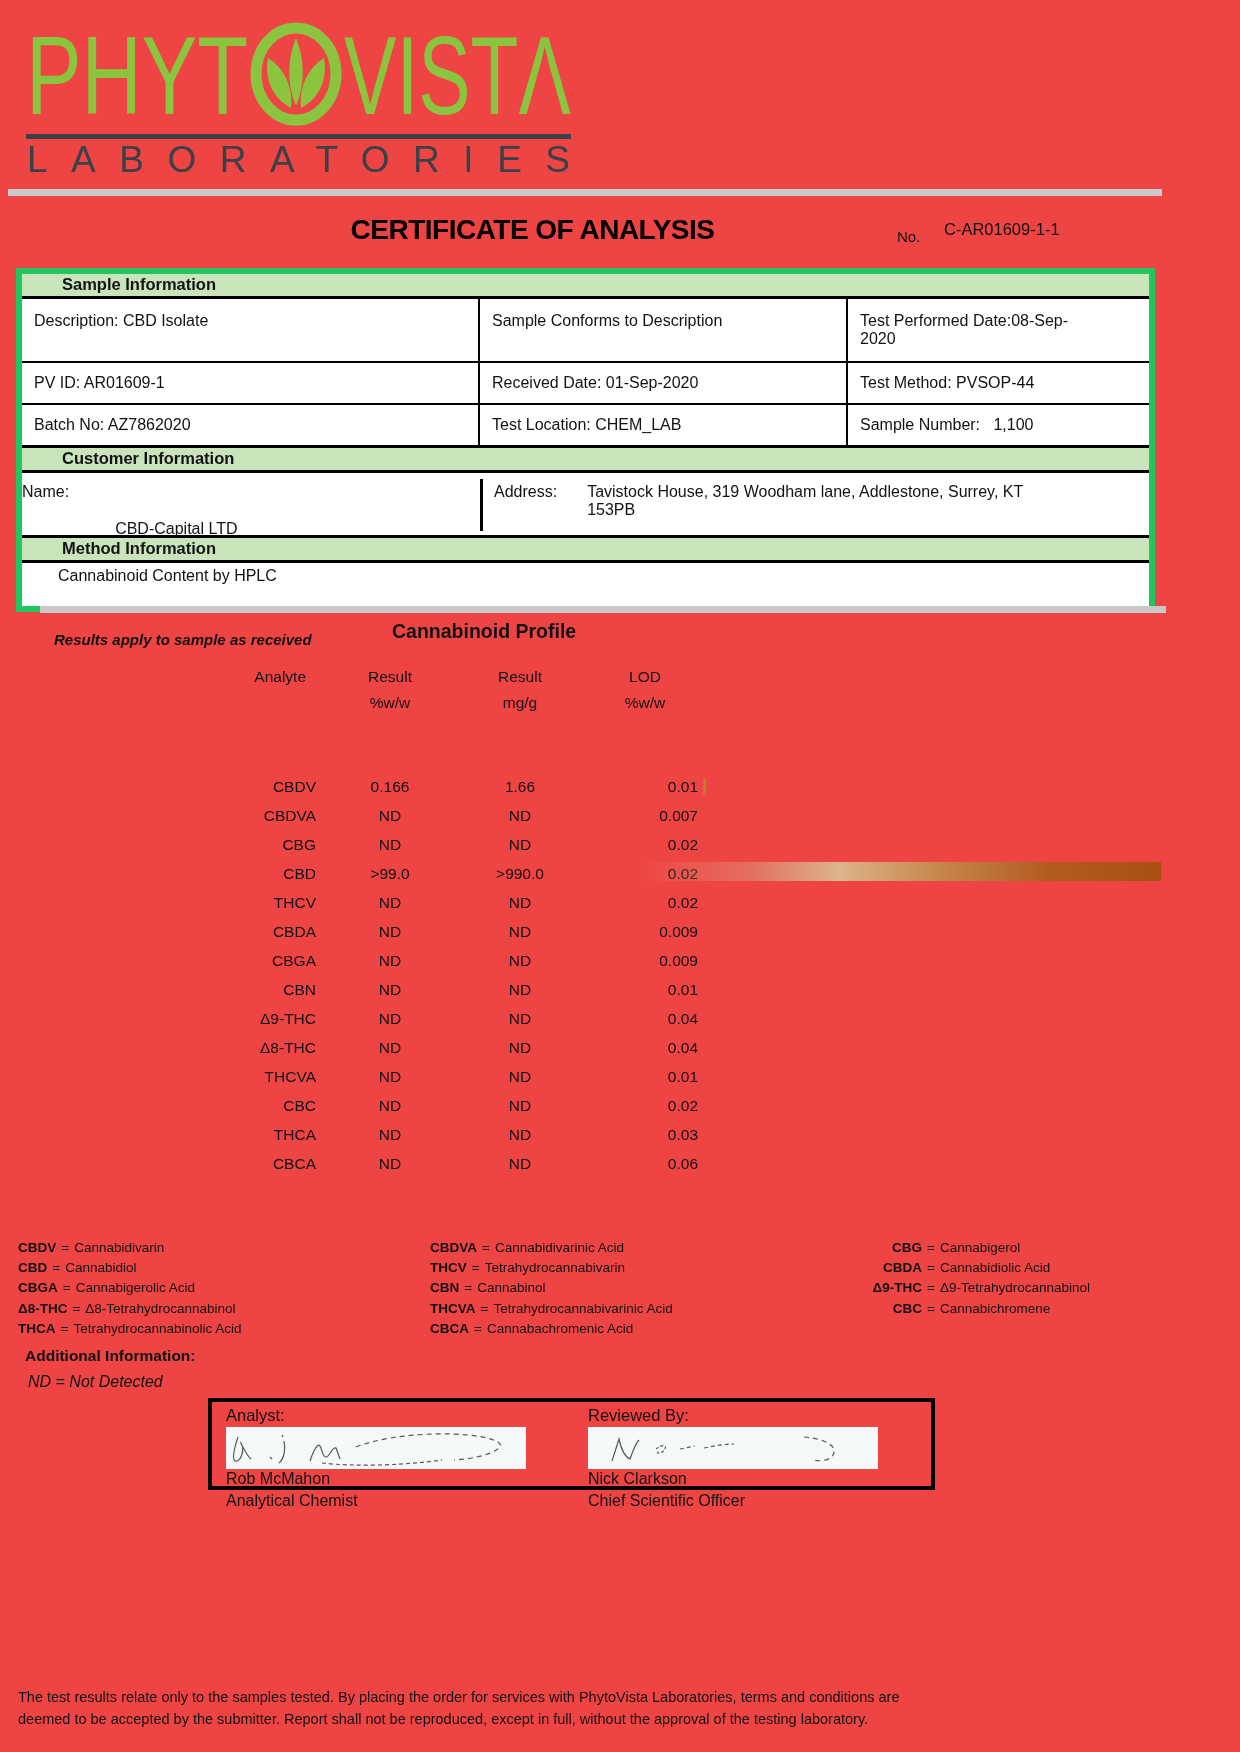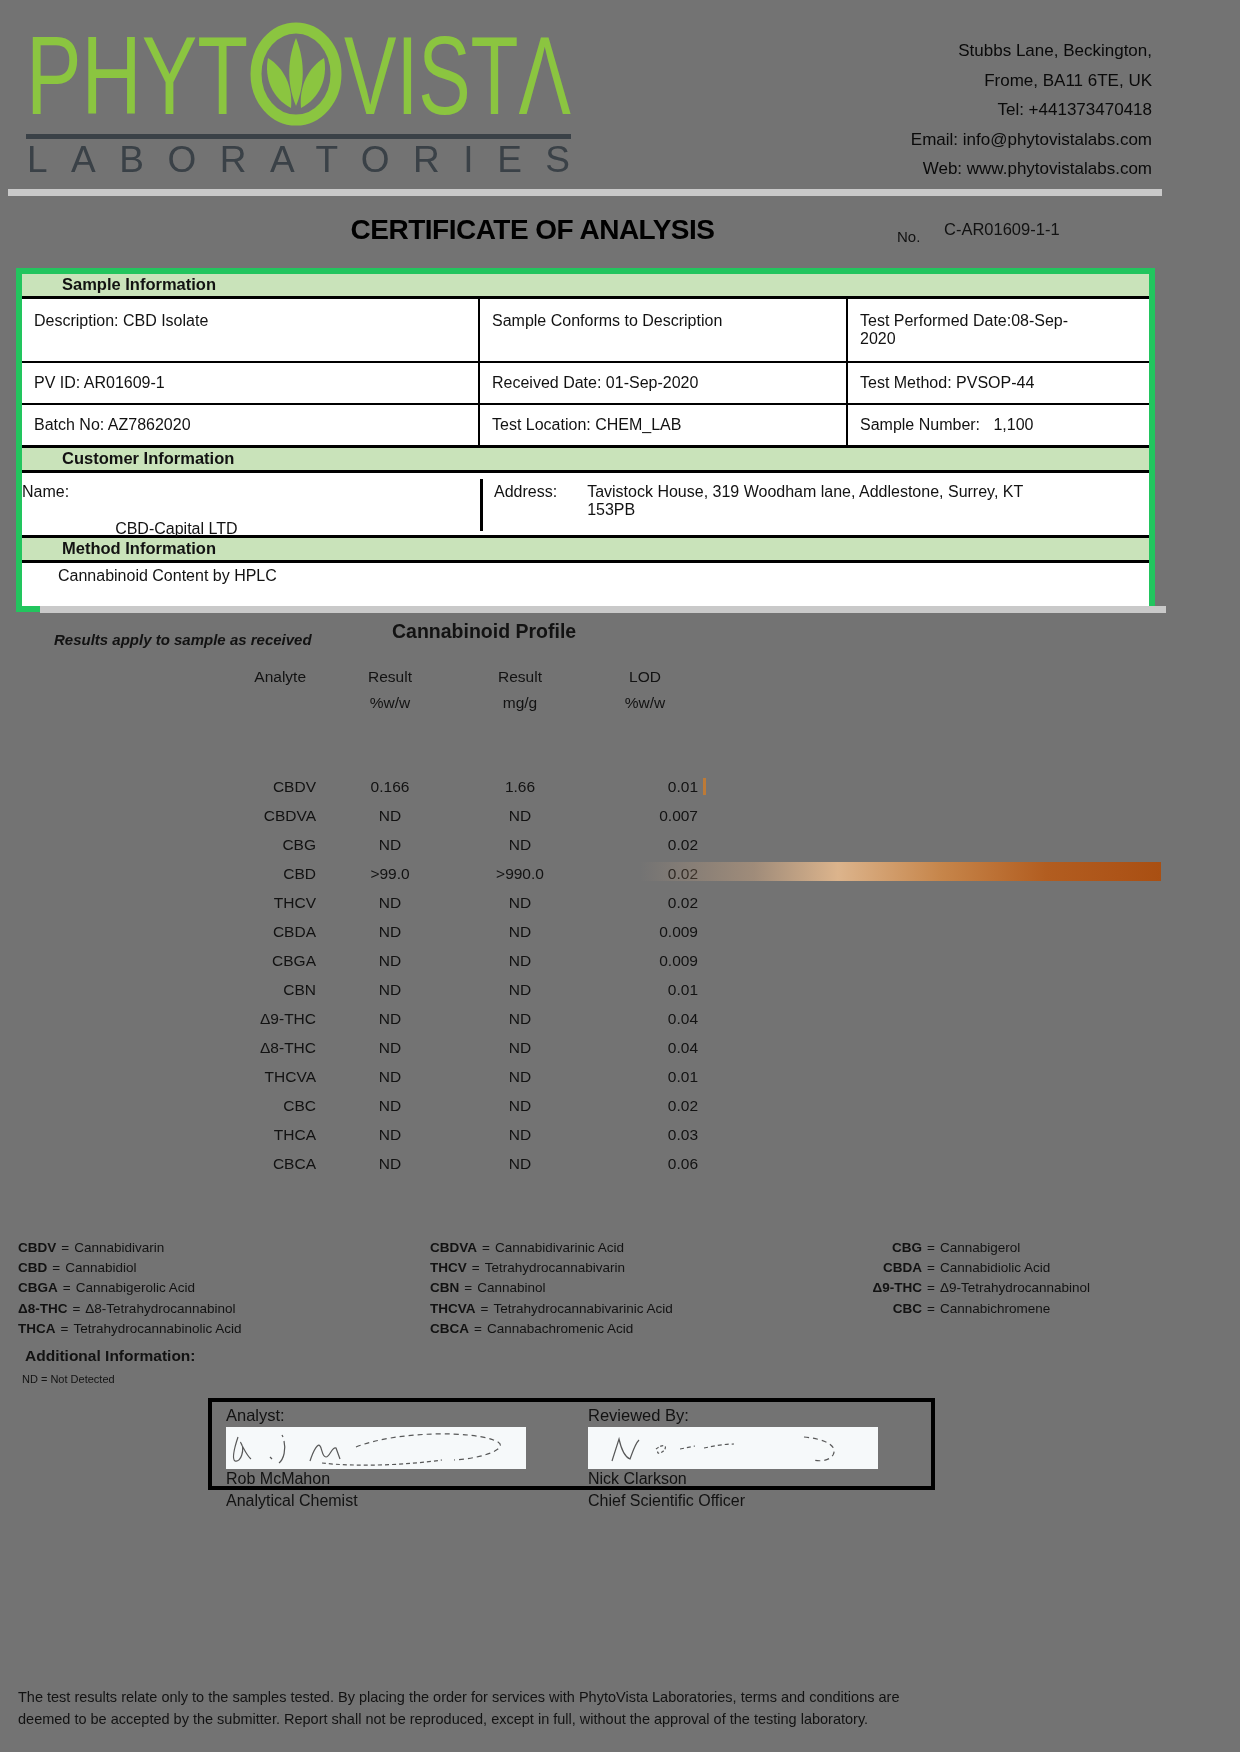--- a/index.html
+++ b/index.html
@@ -1,18 +1,18 @@
 <!DOCTYPE html>
 <html><head>
 <meta charset="utf-8">
 <style>
   * { margin:0; padding:0; box-sizing:border-box; }
   html,body { background:#ffffff; }
   body { font-family:"Liberation Sans", sans-serif; color:#121212; }
-  .page { position:relative; width:1240px; height:1752px; background:#737373; overflow:hidden; }
+  .page { position:relative; width:1240px; height:1752px; background:#ef4444; overflow:hidden; }
 
   
   .logo-svg { position:absolute; left:26px; top:22px; }
   .contact { position:absolute; top:36px; right:88px; text-align:right;
              font-size:17px; line-height:29.5px; color:#0a0a0a; }
 
   .gray-rule-1 { position:absolute; left:8px; top:189px; width:1154px; height:7px; background:#c9c9c9; }
   .gray-rule-2 { position:absolute; left:40px; top:606px; width:1126px; height:7px; background:#c9c9c9; }
 
   .coa-title { position:absolute; left:330px; top:214px; width:405px; text-align:center;
@@ -64,21 +64,21 @@
 
   
   .legend-col { position:absolute; top:1238px; font-size:13.5px; line-height:20.2px; white-space:nowrap; }
   .legend-1 { left:18px; } .legend-2 { left:430px; } .legend-3 { left:790px; }
   .legend-line b { font-weight:bold; }
   .eqs { margin:0 5px; }
   .legend-3 .legend-line { display:flex; }
   .abbr3 { display:inline-block; width:132px; text-align:right; font-weight:bold; }
 
   .additional-title { position:absolute; left:25px; top:1347px; font-size:15.5px; font-weight:bold; }
-  .nd-note { position:absolute; left:22px; top:1373px; font-size:11px; }
+  .nd-note { position:absolute; left:28px; top:1373px; font-size:16px;font-style:italic; }
 
   
   .sigbox { position:absolute; left:208px; top:1398px; width:727px; height:92px;
             border:4px solid #000; overflow:visible; }
   .sigcol { position:absolute; top:0; width:430px; }
   .sigcol-left { left:14px; } .sigcol-right { left:376px; }
   .siglabel { position:absolute; top:4px; font-size:16.5px; }
   .sigimg { position:absolute; top:25px; left:0; background:#f6f9fa; }
   .signame { position:absolute; top:68px; font-size:16px; }
   .sigrole { position:absolute; top:90px; font-size:16px; }
@@ -97,32 +97,20 @@
       <ellipse cx="270" cy="52" rx="40" ry="46" fill="none" stroke="#8bc540" stroke-width="11"></ellipse>
       <path d="M270,84 C260,60 262,36 270,16 C278,36 280,60 270,84 Z" fill="#8bc540"></path>
       <path d="M265,86 C246,76 238,56 242,36 C258,46 267,64 265,86 Z" fill="#8bc540"></path>
       <path d="M275,86 C294,76 302,56 298,36 C282,46 273,64 275,86 Z" fill="#8bc540"></path>
     </g>
     <text x="318" y="92" font-size="112" fill="#8bc540" textLength="227" lengthAdjust="spacingAndGlyphs">VISTΛ</text>
     <rect x="0" y="112" width="545" height="5" fill="#3a4147"></rect>
     <text x="1" y="150" font-size="37" fill="#3a4147" textLength="543" lengthAdjust="spacing">LABORATORIES</text>
   </svg>
 
-  <div class="contact">
-
-      <div class="cline">Stubbs Lane, Beckington,</div>
-
-      <div class="cline">Frome, BA11 6TE, UK</div>
-
-      <div class="cline">Tel: +441373470418</div>
-
-      <div class="cline">Email: info@phytovistalabs.com</div>
-
-      <div class="cline">Web: www.phytovistalabs.com</div>
-    </div>
 
   <div class="gray-rule-1"></div>
 
   <div class="coa-title">CERTIFICATE OF ANALYSIS</div>
   <div class="coa-no-label">No.</div>
   <div class="coa-number">C-AR01609-1-1</div>
 
   <div class="info-table">
     <div class="band">Sample Information</div>
 

